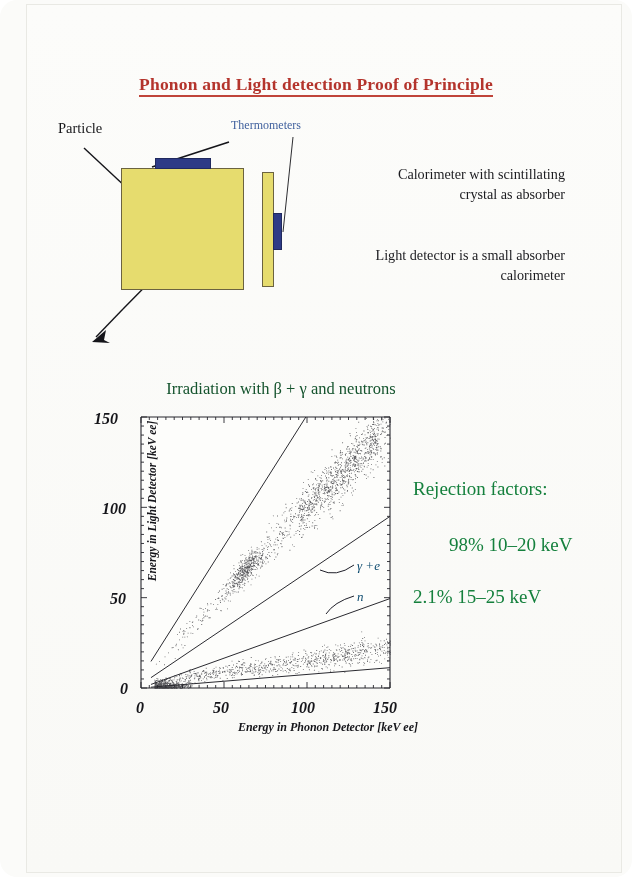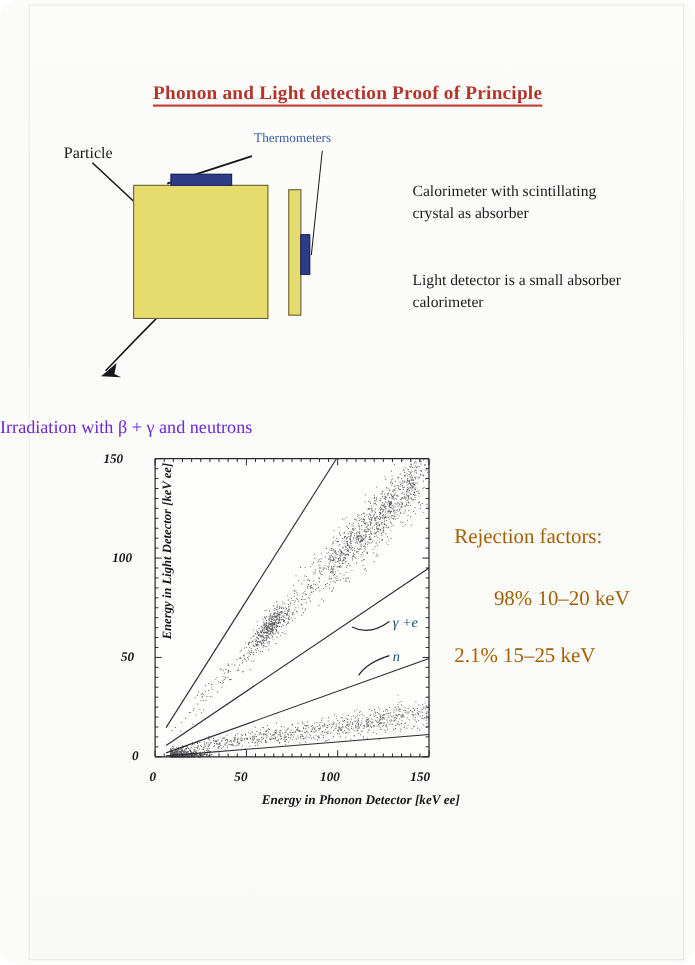--- a/index.html
+++ b/index.html
@@ -54,21 +54,20 @@
     position: absolute;
     left: 0; top: 110px;
     width: 632px;
     height: 240px;
   }
   .lbl-particle {
     position: absolute;
     left: 58px; top: 120px;
     font-size: 14.5px;
     color: #17171a;
-    margin-top: 12px;
   }
   .lbl-thermometers {
     position: absolute;
     left: 231px; top: 118px;
     font-size: 12px;
     color: #41619e;
   }
   .crystal {
     position: absolute;
     left: 121px; top: 168px;
@@ -99,33 +98,35 @@
     width: 9px; height: 37px;
     background: #2e3b86;
     border: 1px solid #20295e;
     box-sizing: border-box;
   }
   .side-text {
     position: absolute;
     font-size: 14.2px;
     color: #1b1b1f;
     line-height: 1.42;
+    text-align: right;
   }
   #calorimeter-text { left: 375px; top: 164px; width: 190px; }
   #lightdet-text   { left: 375px; top: 245px; width: 190px; }
 
   
   #irradiation-caption {
     position: absolute;
     left: 0; top: 379px;
     width: 632px;
+    text-align: center;
     padding-right: 70px;
     box-sizing: border-box;
     font-size: 16.5px;
-    color: #6d28d9;
+    color: #14532d;
   }
 
   
   .plot-wrap {
     position: absolute;
     left: 88px; top: 400px;
     width: 320px; height: 345px;
   }
   .axis-y-title {
     position: absolute;
@@ -144,38 +145,38 @@
     left: 10px; top: 320px;
     width: 320px;
     text-align: right;
     font-size: 12px;
     font-style: italic;
     font-weight: bold;
     color: #15151a;
   }
   .tick-label {
     position: absolute;
-    font-size: 12px;
+    font-size: 16px;
     font-style: italic;
     font-weight: bold;
     color: #15151a;
   }
   .band-ann {
     position: absolute;
     font-size: 13px;
     font-style: italic;
     color: #0c4a6e;
     font-family: Liberation Serif, serif;
   }
 
   
   .rejection {
     position: absolute;
     left: 413px;
-    color: #a16207;
+    color: #15803d;
     font-size: 19px;
     white-space: nowrap;
   }
   #rejection-heading { top: 478px; }
   #rejection-0 { top: 534px; margin-left: 36px; }
   #rejection-1 { top: 586px; }
   #rejection-2 { top: 639px; }
 </style>
 </head>
 <body>

